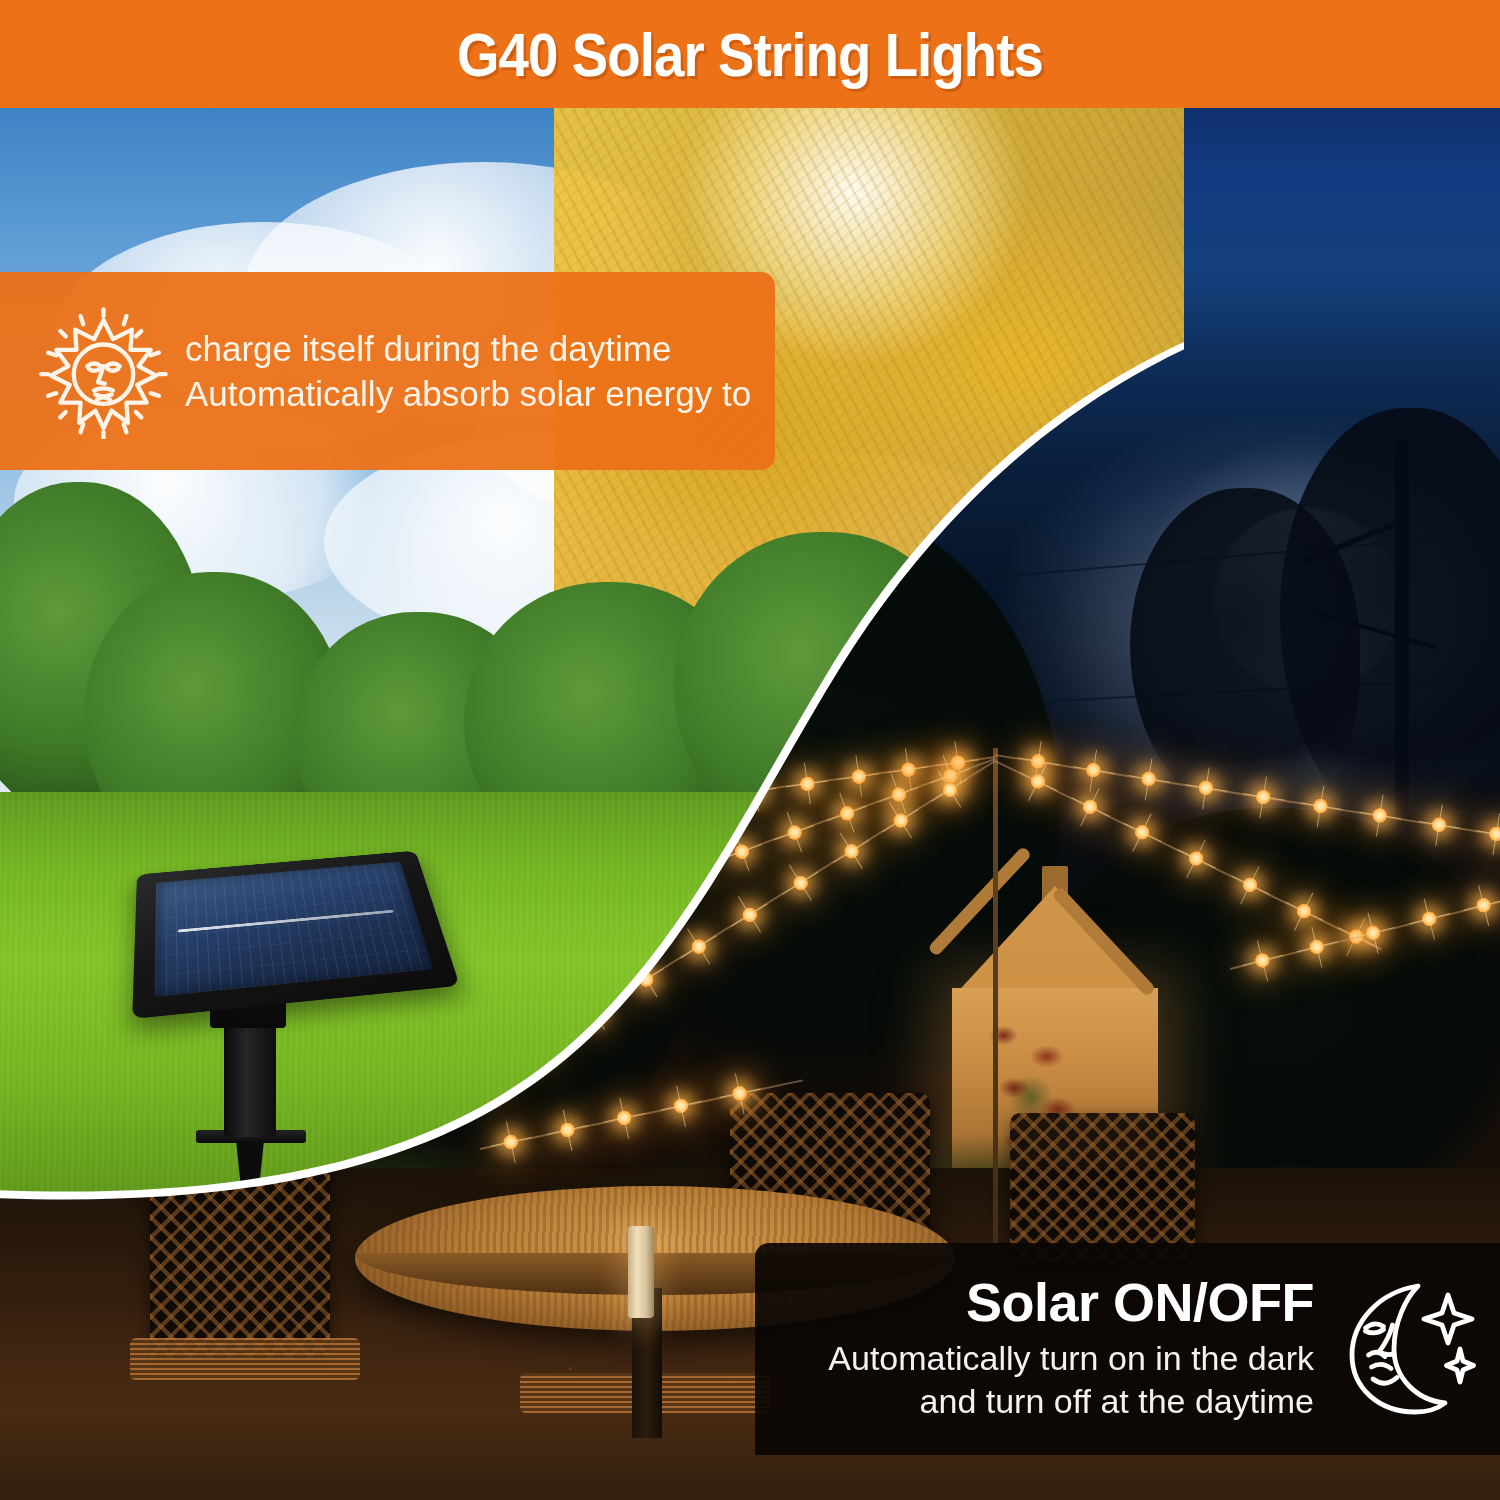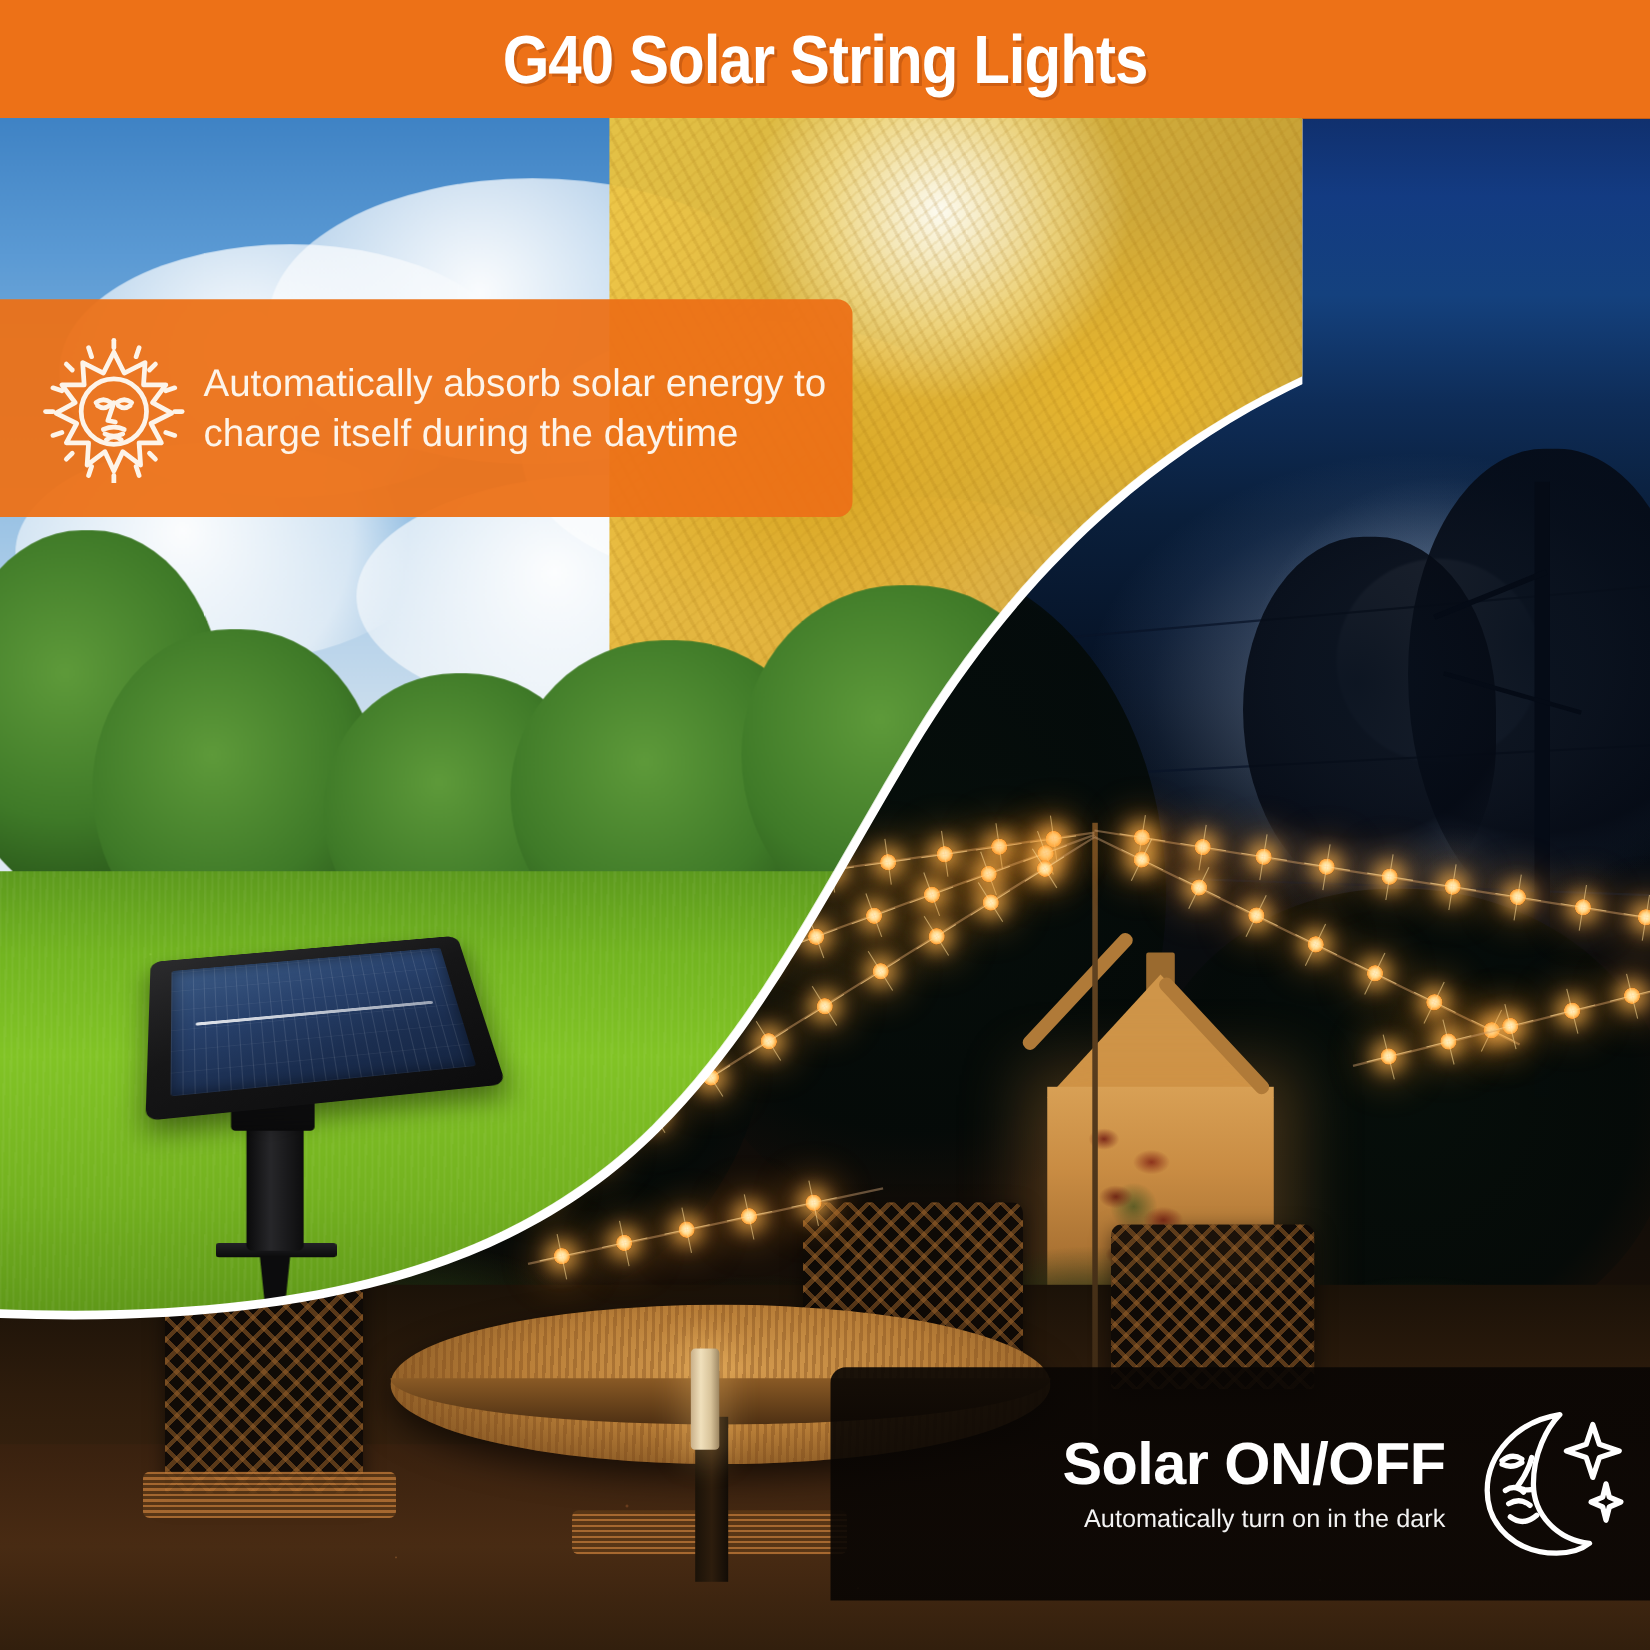--- a/index.html
+++ b/index.html
@@ -191,21 +191,21 @@
     background:linear-gradient(to right, rgba(8,5,3,.90), rgba(10,6,4,.93));
     border-radius:14px 0 0 0;
     z-index:30;
     display:flex;align-items:center;
   }
   .dark-text{flex:1;padding-right:14px;text-align:right;}
   .dark-title{
     color:#fff;font-size:54px;font-weight:bold;line-height:1.05;letter-spacing:-.5px;
     margin-bottom:6px;
   }
-  .dark-line{color:#f2f2f2;font-size:23px;line-height:1.28;font-weight:400;}
+  .dark-line{color:#f2f2f2;font-size:34px;line-height:1.28;font-weight:400;}
   .moon-icon{width:150px;height:150px;flex:0 0 150px;margin-right:22px;}
 
   
   .day-wrap{
     position:absolute;left:-6px;top:-6px;width:1190px;height:1110px;
     z-index:20;
     -webkit-clip-path: path("M 0,0 L 1190,0 L 1190,240 C 1060,300 940,400 840,560 C 760,690 700,820 600,920 C 480,1040 300,1100 0,1088 Z");
     clip-path: path("M 0,0 L 1190,0 L 1190,240 C 1060,300 940,400 840,560 C 760,690 700,820 600,920 C 480,1040 300,1100 0,1088 Z");
     filter:drop-shadow(0 0 0 #fff);
   }
@@ -524,29 +524,30 @@
           <path d="M67 9 L65 15"></path>
           <path d="M9 36 L15 38"></path>
           <path d="M91 36 L85 38"></path>
           <path d="M9 68 L15 66"></path>
           <path d="M91 68 L85 66"></path>
           <path d="M33 95 L35 89"></path>
           <path d="M67 95 L65 89"></path>
         </svg>
       </span>
       <div class="orange-text">
+        <div class="orange-line">charge itself during the daytime</div>
         <div class="orange-line">Automatically absorb solar energy to</div>
-        <div class="orange-line">charge itself during the daytime</div>
       </div>
     </div>
 
     <div class="dark-callout">
       <div class="dark-text">
         <div class="dark-title">Solar ON/OFF</div>
         <div class="dark-line">Automatically turn on in the dark</div>
+        <div class="dark-line">and turn off at the daytime</div>
       </div>
       <span class="moon-icon">
         <svg viewBox="0 0 100 100" width="150" height="150" fill="none" stroke="#FFFFFF" stroke-width="3.2" stroke-linecap="round" stroke-linejoin="round">
 
           <path d="M60 8 C34 12 16 32 16 54 C16 76 34 92 58 92 C66 92 73 90 78 86 C58 84 44 68 44 50 C44 32 52 16 60 8 Z"></path>
 
           <path d="M25 36 q6 -5 12 -1"></path>
           <path d="M25 38 q6 3 12 -1"></path>
 
           <path d="M43 34 C41 42 37 48 34 52 C38 54 42 54 44 53"></path>

